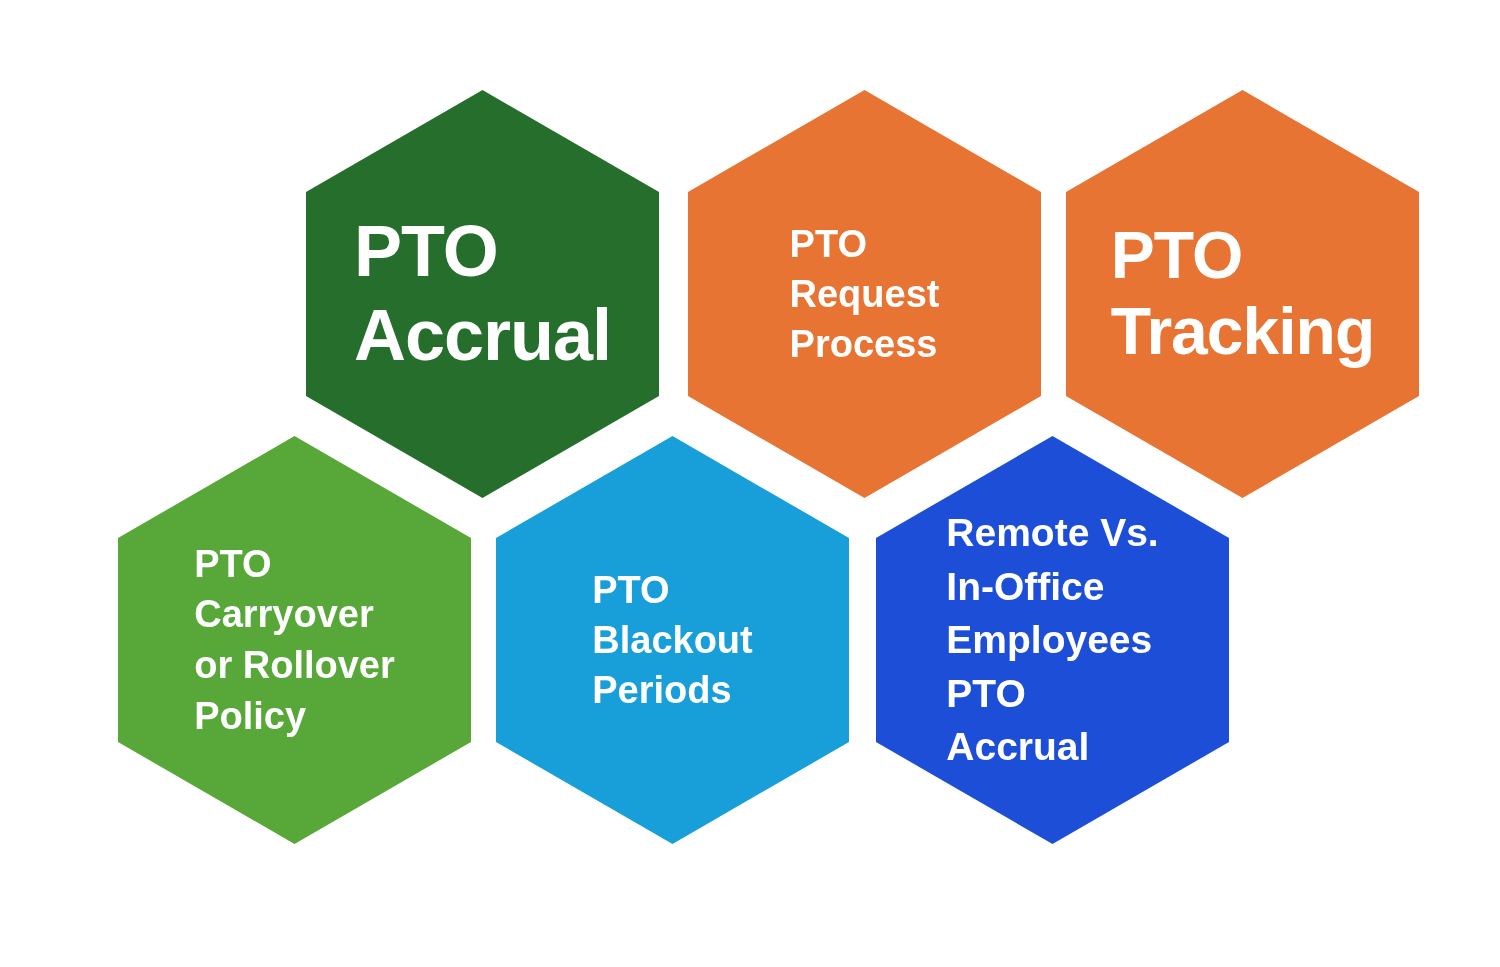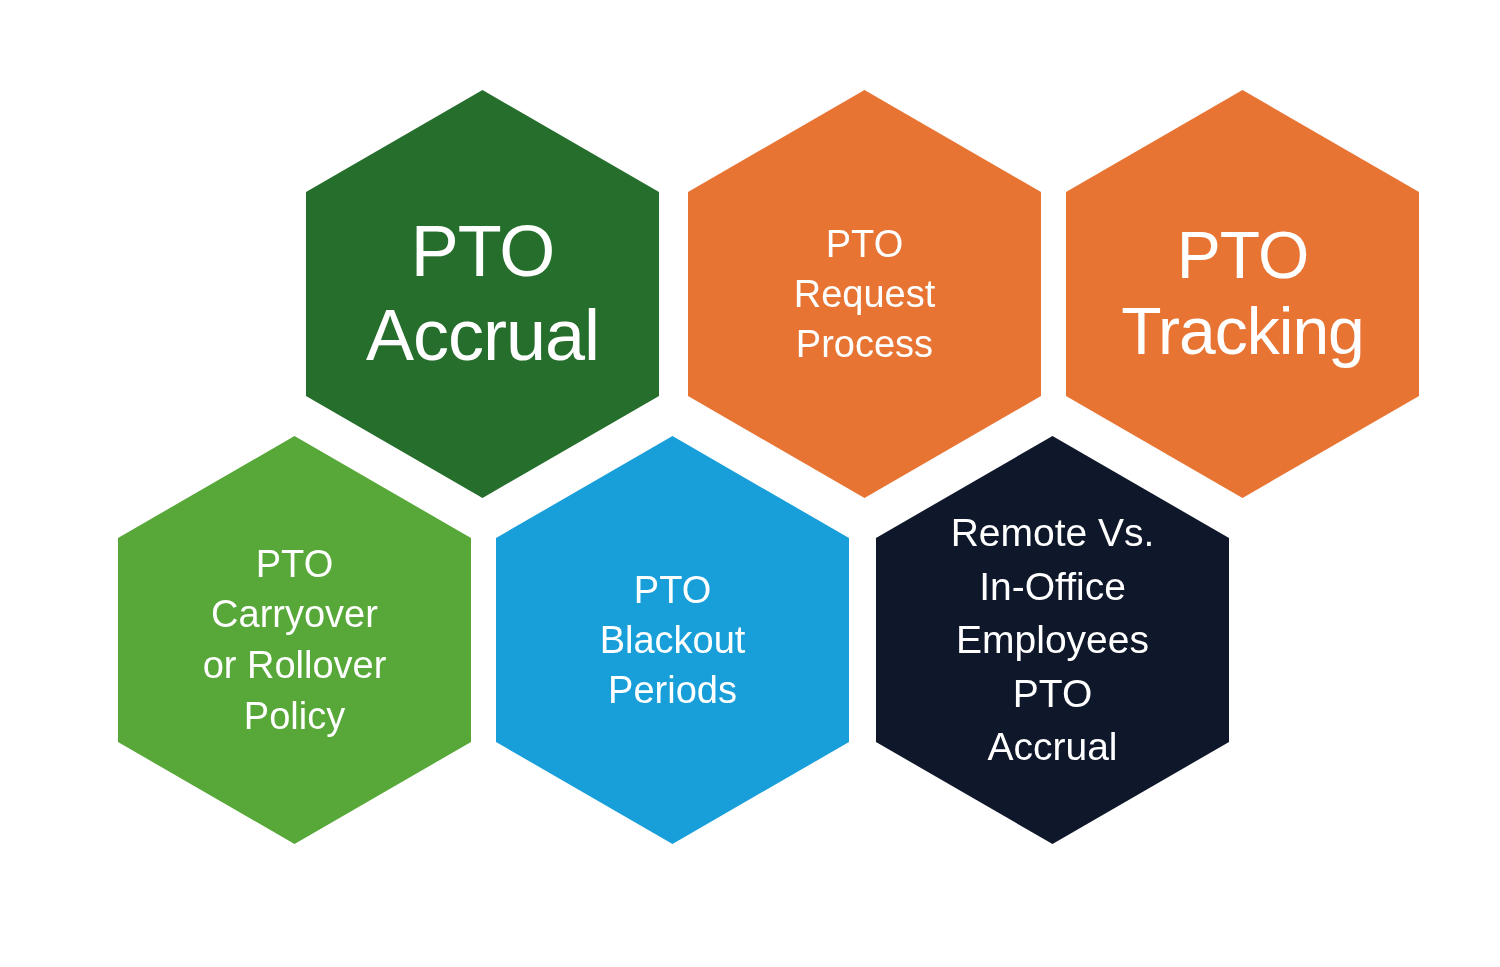--- a/index.html
+++ b/index.html
@@ -19,23 +19,24 @@
     position: absolute;
     width: 353px;
     height: 408px;
     clip-path: polygon(50% 0%, 100% 25%, 100% 75%, 50% 100%, 0% 75%, 0% 25%);
     display: flex;
     align-items: center;
     justify-content: center;
   }
   .hex-label {
     white-space: pre-line;
-    text-align: center;
+    text-align: left;
     color: #ffffff;
     display: block;
+    font-weight: bold;
   }
   
   .hex-1 { left: 306px; top: 90px; }
   .hex-2 { left: 688px; top: 90px; }
   .hex-3 { left: 1066px; top: 90px; }
   .hex-4 { left: 118px; top: 436px; }
   .hex-5 { left: 496px; top: 436px; }
   .hex-6 { left: 876px; top: 436px; }
   
   .hex-1 .hex-label { font-size: 72px; line-height: 1.16; letter-spacing: -1px; }
@@ -72,21 +73,21 @@
 or Rollover
 Policy</span>
   </div>
 
   <div class="hex hex-5" style="background: rgb(24, 159, 217);">
     <span class="hex-label">PTO
 Blackout
 Periods</span>
   </div>
 
-  <div class="hex hex-6" style="background: #0f172a;">
+  <div class="hex hex-6" style="background: #1d4ed8;">
     <span class="hex-label">Remote Vs.
 In-Office
 Employees
 PTO
 Accrual</span>
   </div>
 
 </div>
 
 </body></html>

